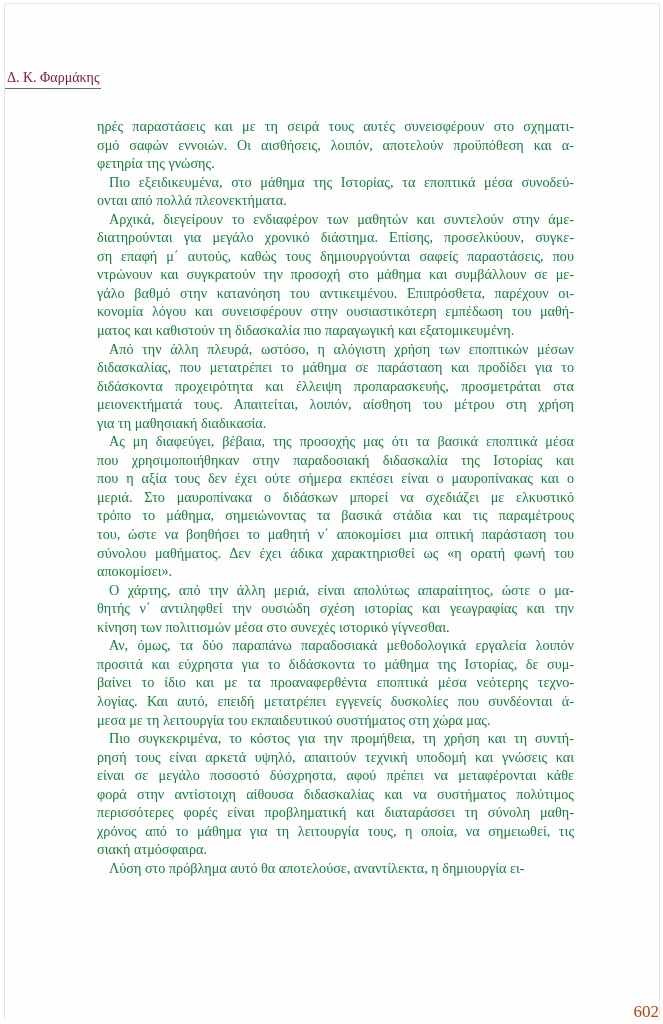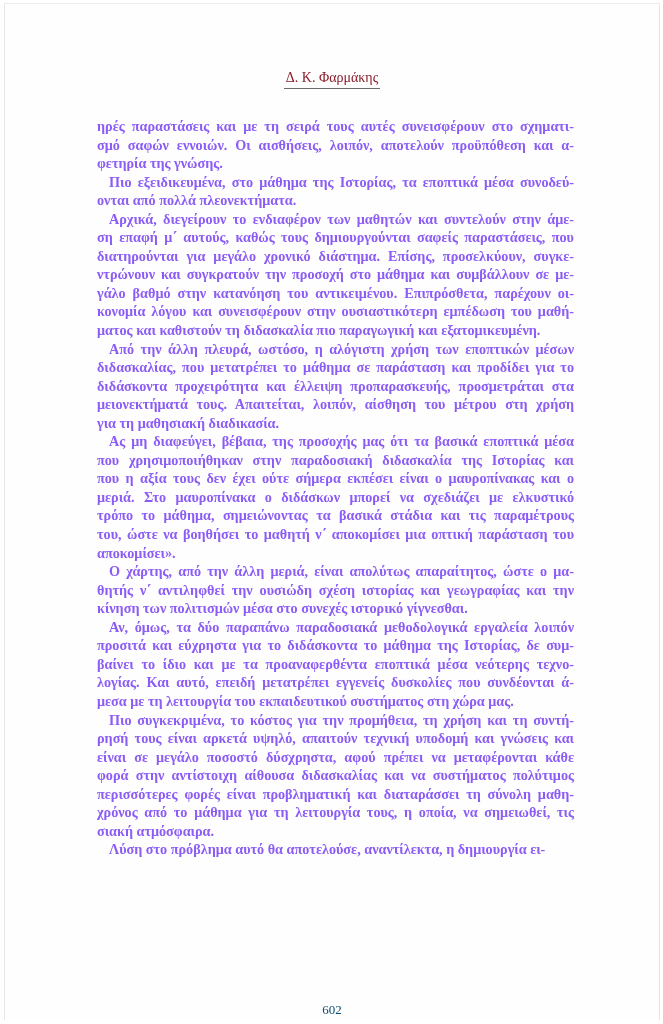--- a/index.html
+++ b/index.html
@@ -4,42 +4,41 @@
 <style>
   html, body { margin: 0; padding: 0; background: #ffffff; }
   body { width: 663px; height: 1024px; position: relative; overflow: hidden; }
   .page {
     position: absolute; left: 4px; top: 3px; width: 654px; height: 1016px;
     background: #fefefe;
     border-left: 1px solid #e6e6e6; border-right: 1px solid #e6e6e6;
     border-top: 1px solid #ececec;
   }
   .running-head {
-    position: absolute; left: 0; right: 0; top: 66px; text-align: center;
+    position: absolute; left: 0; right: 0; top: 66px; 
     font-family: "Liberation Serif", "DejaVu Serif", serif;
     font-size: 14px; color: #8a1c2a;
   }
   .running-head span {
     display: inline-block; padding: 0 2px 2px 2px;
     border-bottom: 1px solid #6b6b6b;
   }
   .body-text {
     position: absolute; left: 92px; top: 113px; width: 477px;
     font-family: "Liberation Serif", "DejaVu Serif", serif;
-    font-size: 14.2px; line-height: 18.55px; color: #8b5cf6;
+    font-size: 14.2px; line-height: 18.55px; color: #15803d;
     text-align: justify;
-    font-weight: bold;
   }
   .line { display: block; white-space: nowrap; text-align-last: justify; text-align: justify; }
   .line.last { text-align-last: left; }
   .line.indent { padding-left: 12px; }
   .folio {
-    position: absolute; left: 0; right: 0; top: 998px; text-align: center;
+    position: absolute; left: 0; right: 0; top: 998px; text-align: right;
     font-family: "Liberation Serif", "DejaVu Serif", serif;
-    font-size: 13px; color: #0c4a6e;
+    font-size: 17px; color: #c2410c;
   }
 </style>
 </head>
 <body>
 
 <div class="page">
   <div class="running-head">
     <span>Δ. Κ. Φαρμάκης</span>
   </div>
 
@@ -48,41 +47,42 @@
         <span class="line">ηρές παραστάσεις και με τη σειρά τους αυτές συνεισφέρουν στο σχηματι-</span>
         <span class="line">σμό σαφών εννοιών. Οι αισθήσεις, λοιπόν, αποτελούν προϋπόθεση και α-</span>
         <span class="line last">φετηρία της γνώσης.</span>
       </div>
       <div>
         <span class="line indent">Πιο εξειδικευμένα, στο μάθημα της Ιστορίας, τα εποπτικά μέσα συνοδεύ-</span>
         <span class="line last">ονται από πολλά πλεονεκτήματα.</span>
       </div>
       <div>
         <span class="line indent">Αρχικά, διεγείρουν το ενδιαφέρον των μαθητών και συντελούν στην άμε-</span>
+        <span class="line">διατηρούνται για μεγάλο χρονικό διάστημα. Επίσης, προσελκύουν, συγκε-</span>
         <span class="line">ση επαφή μ΄ αυτούς, καθώς τους δημιουργούνται σαφείς παραστάσεις, που</span>
-        <span class="line">διατηρούνται για μεγάλο χρονικό διάστημα. Επίσης, προσελκύουν, συγκε-</span>
         <span class="line">ντρώνουν και συγκρατούν την προσοχή στο μάθημα και συμβάλλουν σε με-</span>
         <span class="line">γάλο βαθμό στην κατανόηση του αντικειμένου. Επιπρόσθετα, παρέχουν οι-</span>
         <span class="line">κονομία λόγου και συνεισφέρουν στην ουσιαστικότερη εμπέδωση του μαθή-</span>
         <span class="line last">ματος και καθιστούν τη διδασκαλία πιο παραγωγική και εξατομικευμένη.</span>
       </div>
       <div>
         <span class="line indent">Από την άλλη πλευρά, ωστόσο, η αλόγιστη χρήση των εποπτικών μέσων</span>
         <span class="line">διδασκαλίας, που μετατρέπει το μάθημα σε παράσταση και προδίδει για το</span>
         <span class="line">διδάσκοντα προχειρότητα και έλλειψη προπαρασκευής, προσμετράται στα</span>
         <span class="line">μειονεκτήματά τους. Απαιτείται, λοιπόν, αίσθηση του μέτρου στη χρήση</span>
         <span class="line last">για τη μαθησιακή διαδικασία.</span>
       </div>
       <div>
         <span class="line indent">Ας μη διαφεύγει, βέβαια, της προσοχής μας ότι τα βασικά εποπτικά μέσα</span>
         <span class="line">που χρησιμοποιήθηκαν στην παραδοσιακή διδασκαλία της Ιστορίας και</span>
         <span class="line">που η αξία τους δεν έχει ούτε σήμερα εκπέσει είναι ο μαυροπίνακας και ο</span>
         <span class="line">μεριά. Στο μαυροπίνακα ο διδάσκων μπορεί να σχεδιάζει με ελκυστικό</span>
         <span class="line">τρόπο το μάθημα, σημειώνοντας τα βασικά στάδια και τις παραμέτρους</span>
         <span class="line">του, ώστε να βοηθήσει το μαθητή ν΄ αποκομίσει μια οπτική παράσταση του</span>
+        <span class="line">σύνολου μαθήματος. Δεν έχει άδικα χαρακτηρισθεί ως «η ορατή φωνή του</span>
         <span class="line last">αποκομίσει».</span>
       </div>
       <div>
         <span class="line indent">Ο χάρτης, από την άλλη μεριά, είναι απολύτως απαραίτητος, ώστε ο μα-</span>
         <span class="line">θητής ν΄ αντιληφθεί την ουσιώδη σχέση ιστορίας και γεωγραφίας και την</span>
         <span class="line last">κίνηση των πολιτισμών μέσα στο συνεχές ιστορικό γίγνεσθαι.</span>
       </div>
       <div>
         <span class="line indent">Αν, όμως, τα δύο παραπάνω παραδοσιακά μεθοδολογικά εργαλεία λοιπόν</span>
         <span class="line">προσιτά και εύχρηστα για το διδάσκοντα το μάθημα της Ιστορίας, δε συμ-</span>

